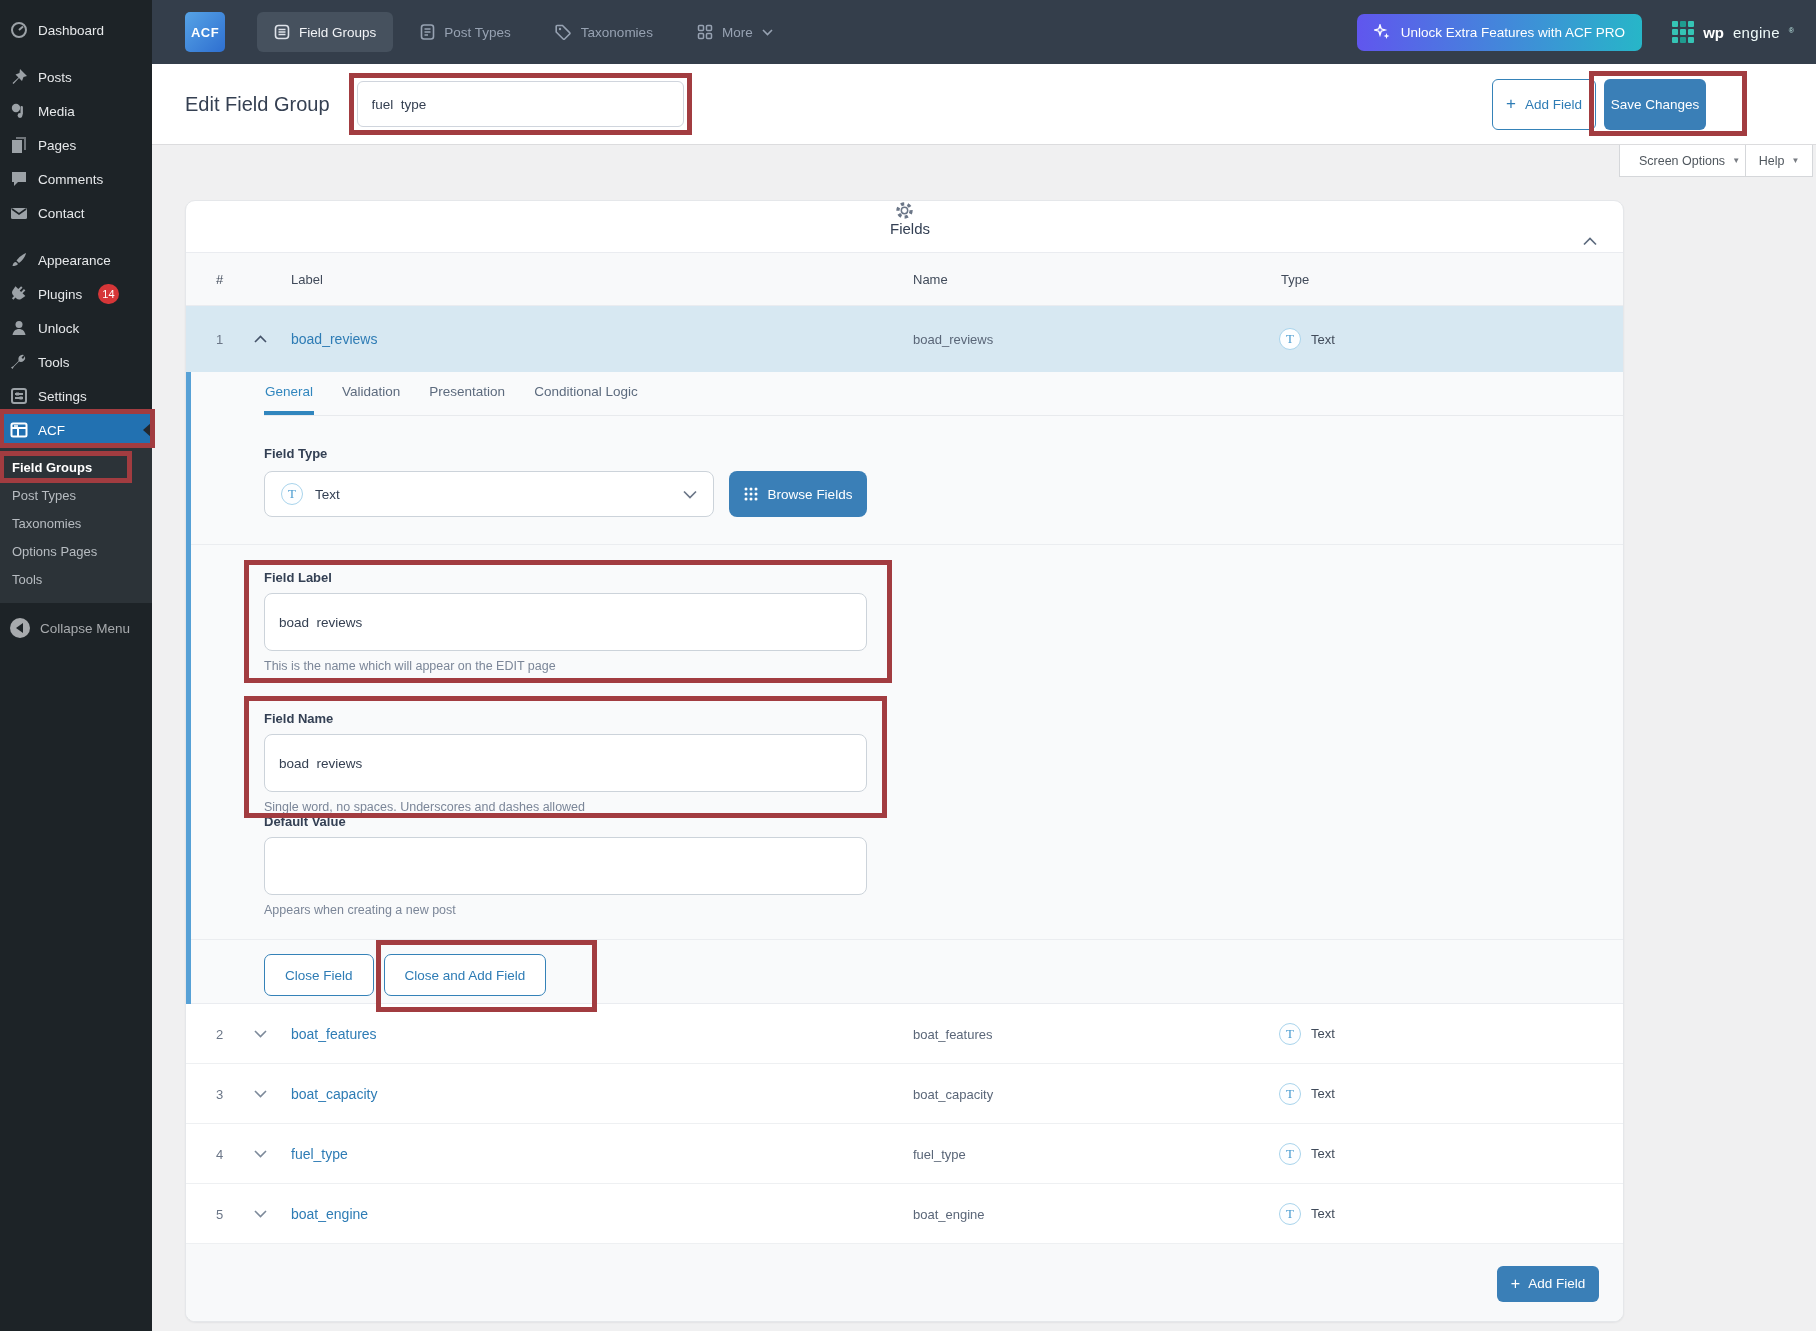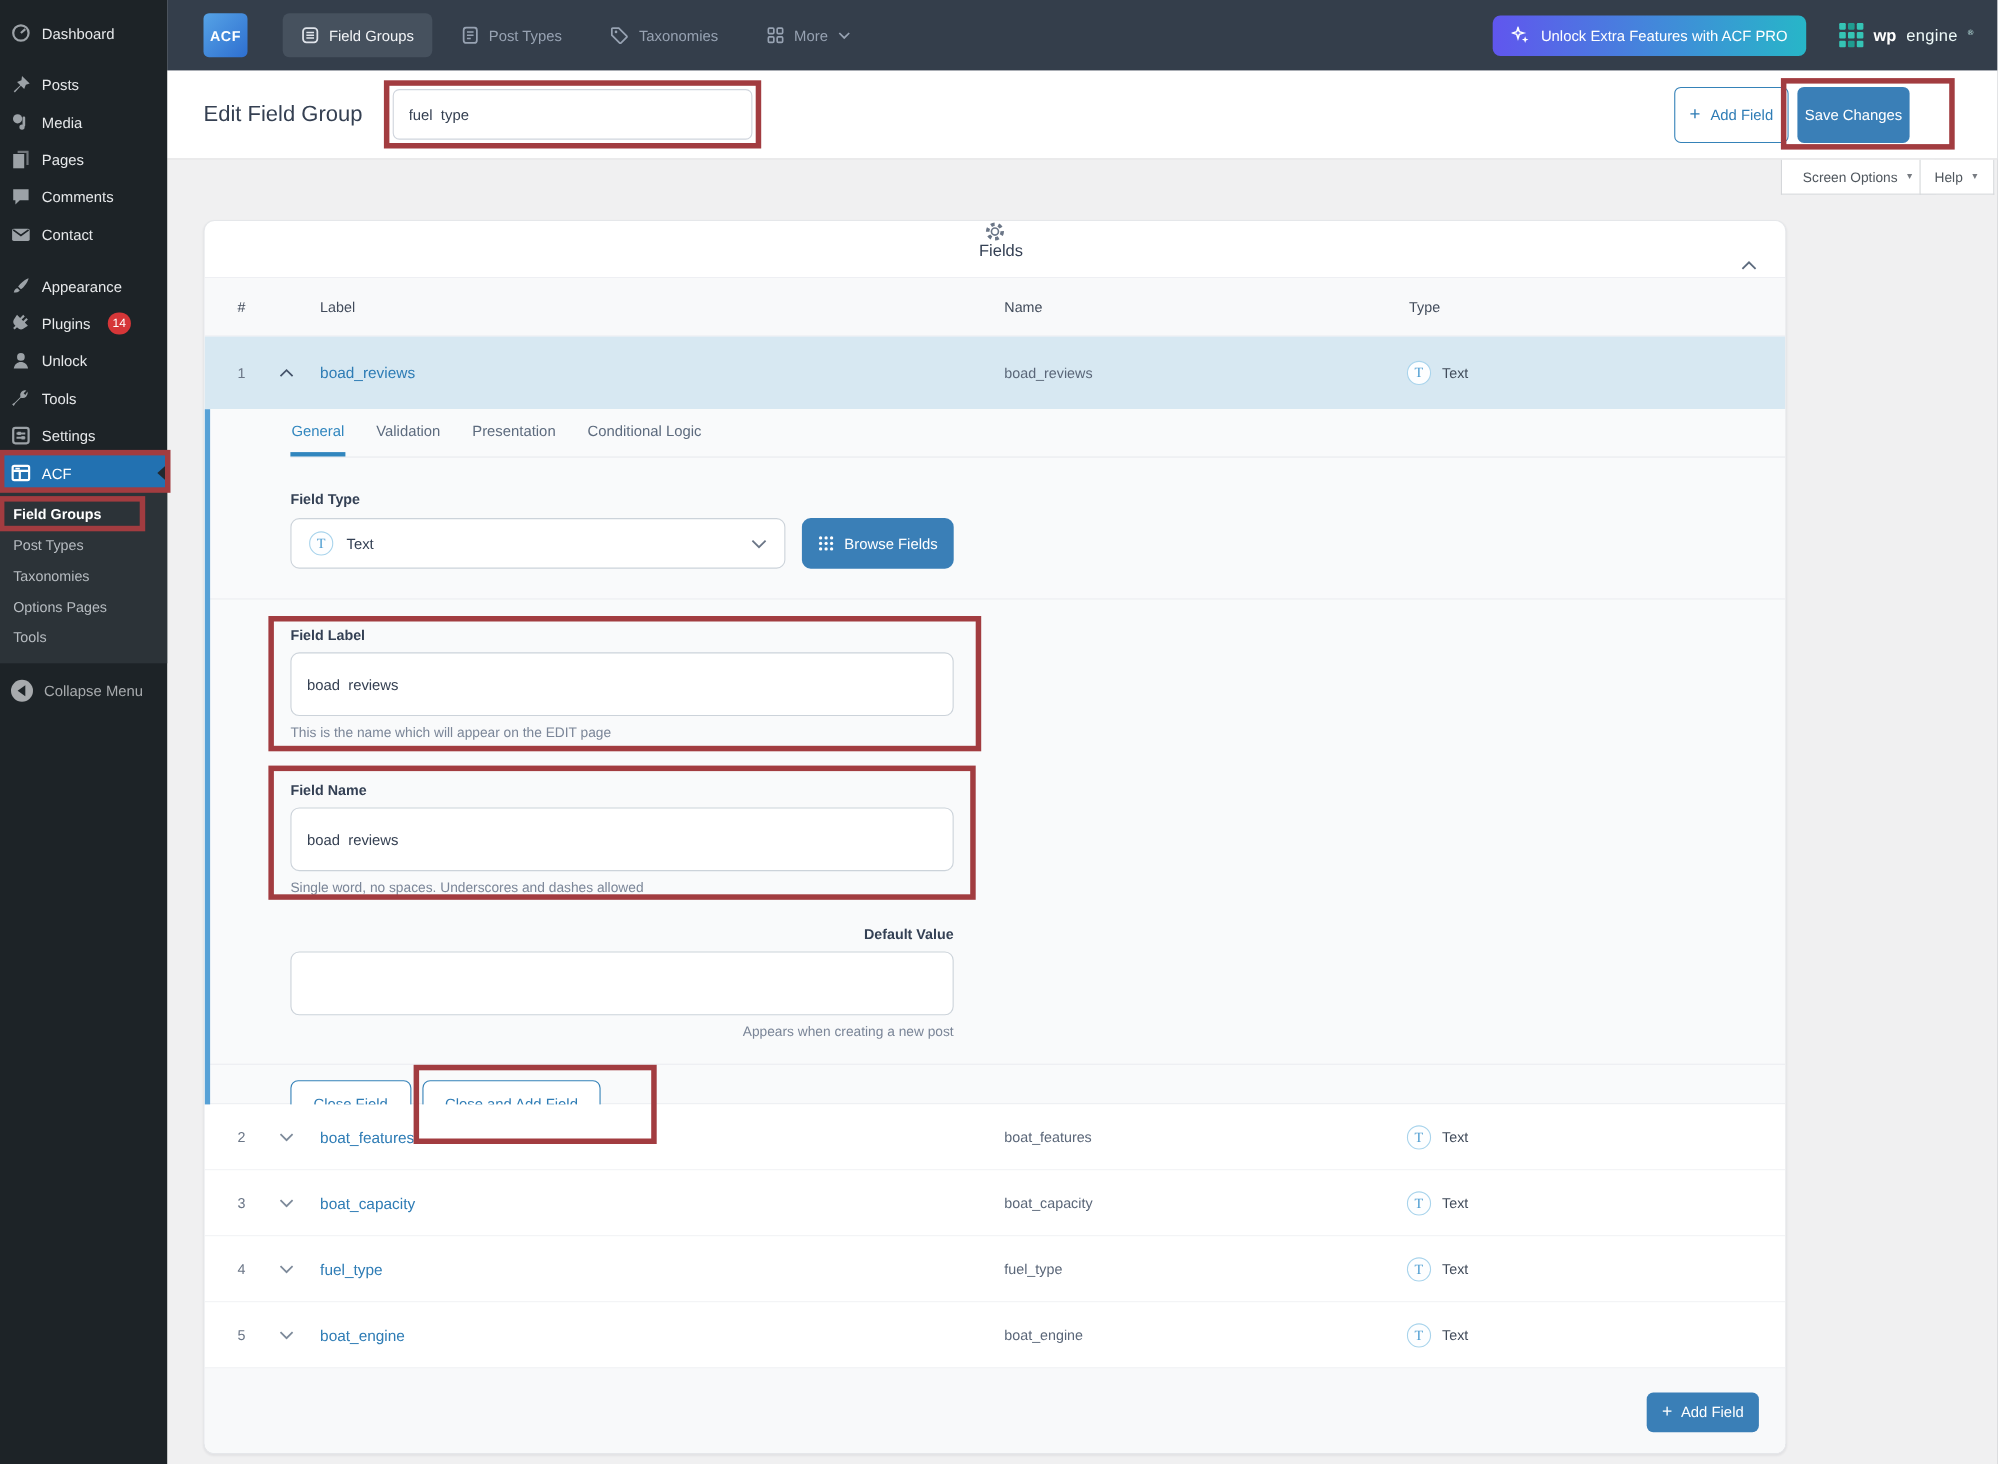--- a/index.html
+++ b/index.html
@@ -43,21 +43,21 @@
   #wpengine .eng { font-weight:300; font-size:15px; color:#eefaf9; letter-spacing:.3px; }
   #wpengine .reg { font-size:7px; color:#bfe9e5; align-self:flex-start; margin-top:6px; }
   
   #page-header { position:absolute; left:152px; right:0; top:64px; height:81px; background:#fff; border-bottom:1px solid #dcdcde; display:flex; align-items:center; padding-left:33px; z-index:10; }
   #page-title { font-size:20px; color:#354052; font-weight:500; margin-right:27px; }
   .relwrap { position:relative; display:inline-flex; }
   #title-input { width:327px; height:46px; border:1px solid #d0d5dd; border-radius:6px; padding:0 14px; font-size:13.5px; color:#354052; font-family:inherit; outline:none; background:#fff; white-space:pre; }
   .ann { position:absolute; border:5px solid var(--annotation_red); pointer-events:none; z-index:50; }
   #hdr-add { margin-left:auto; width:104px; height:51px; background:#fff; border:1px solid #3582b8; border-radius:6px; color:var(--link_blue); font-size:13.5px; display:flex; align-items:center; justify-content:center; gap:9px; cursor:pointer; font-family:inherit; }
   #hdr-add .plus { font-size:17px; font-weight:400; }
-  #save-wrap { margin-right:80px; margin-left:8px; }
+  #save-wrap { margin-right:110px; margin-left:8px; }
   #save-btn { width:102px; height:51px; background:var(--primary_btn); border:none; border-radius:6px; color:#fff; font-size:13.5px; cursor:pointer; font-family:inherit; }
   
   .screen-tab { position:absolute; top:145px; height:32px; background:#fff; border:1px solid #d5d7da; border-top:none; color:#50575e; font-size:12.5px; display:flex; align-items:center; justify-content:center; gap:7px; cursor:pointer; z-index:9; }
   .screen-tab .caret { font-size:8px; color:#787c82; }
   #screen-options { left:1619px; width:141px; }
   #help-tab { left:1745px; width:68px; }
   
   #panel { position:absolute; left:185px; top:200px; width:1439px; height:1122px; background:#fff; border:1px solid #e5e7ea; border-radius:10px; box-shadow:0 1px 2px rgba(16,24,40,.06); overflow:hidden; z-index:5; }
   #accent-bar { position:absolute; left:0; top:171px; width:5px; height:632px; background:var(--accent_bar); z-index:6; }
   #panel-head { height:52px; display:flex; align-items:center; padding:0 26px; border-bottom:1px solid #eaecf0;flex-direction:column; }
@@ -417,21 +417,21 @@
         <span class="ann" style="top:-10px; bottom:-10px; left:-20px; right:-25px;"></span>
       </div>
 
       <div class="fgroup" style="margin-top:38px;">
         <span class="flbl">Field Name</span>
         <input class="inp" type="text" value="boad  reviews" style="">
         <span class="hint">Single word, no spaces. Underscores and dashes allowed</span>
         <span class="ann" style="top:-15px; bottom:-4px; left:-20px; right:-20px;"></span>
       </div>
 
-      <div class="fgroup" style="margin-top:28px;align-items:flex-end;">
+      <div class="fgroup" style="">
         <span class="flbl">Default Value</span>
         <input class="inp" type="text" value="" style="">
         <span class="hint">Appears when creating a new post</span>
       </div>
 
       <div class="sect-div" style="margin-top:22px;"></div>
 
       <div id="close-row">
         <button class="obtn">Close Field</button>
         <span class="relwrap">

